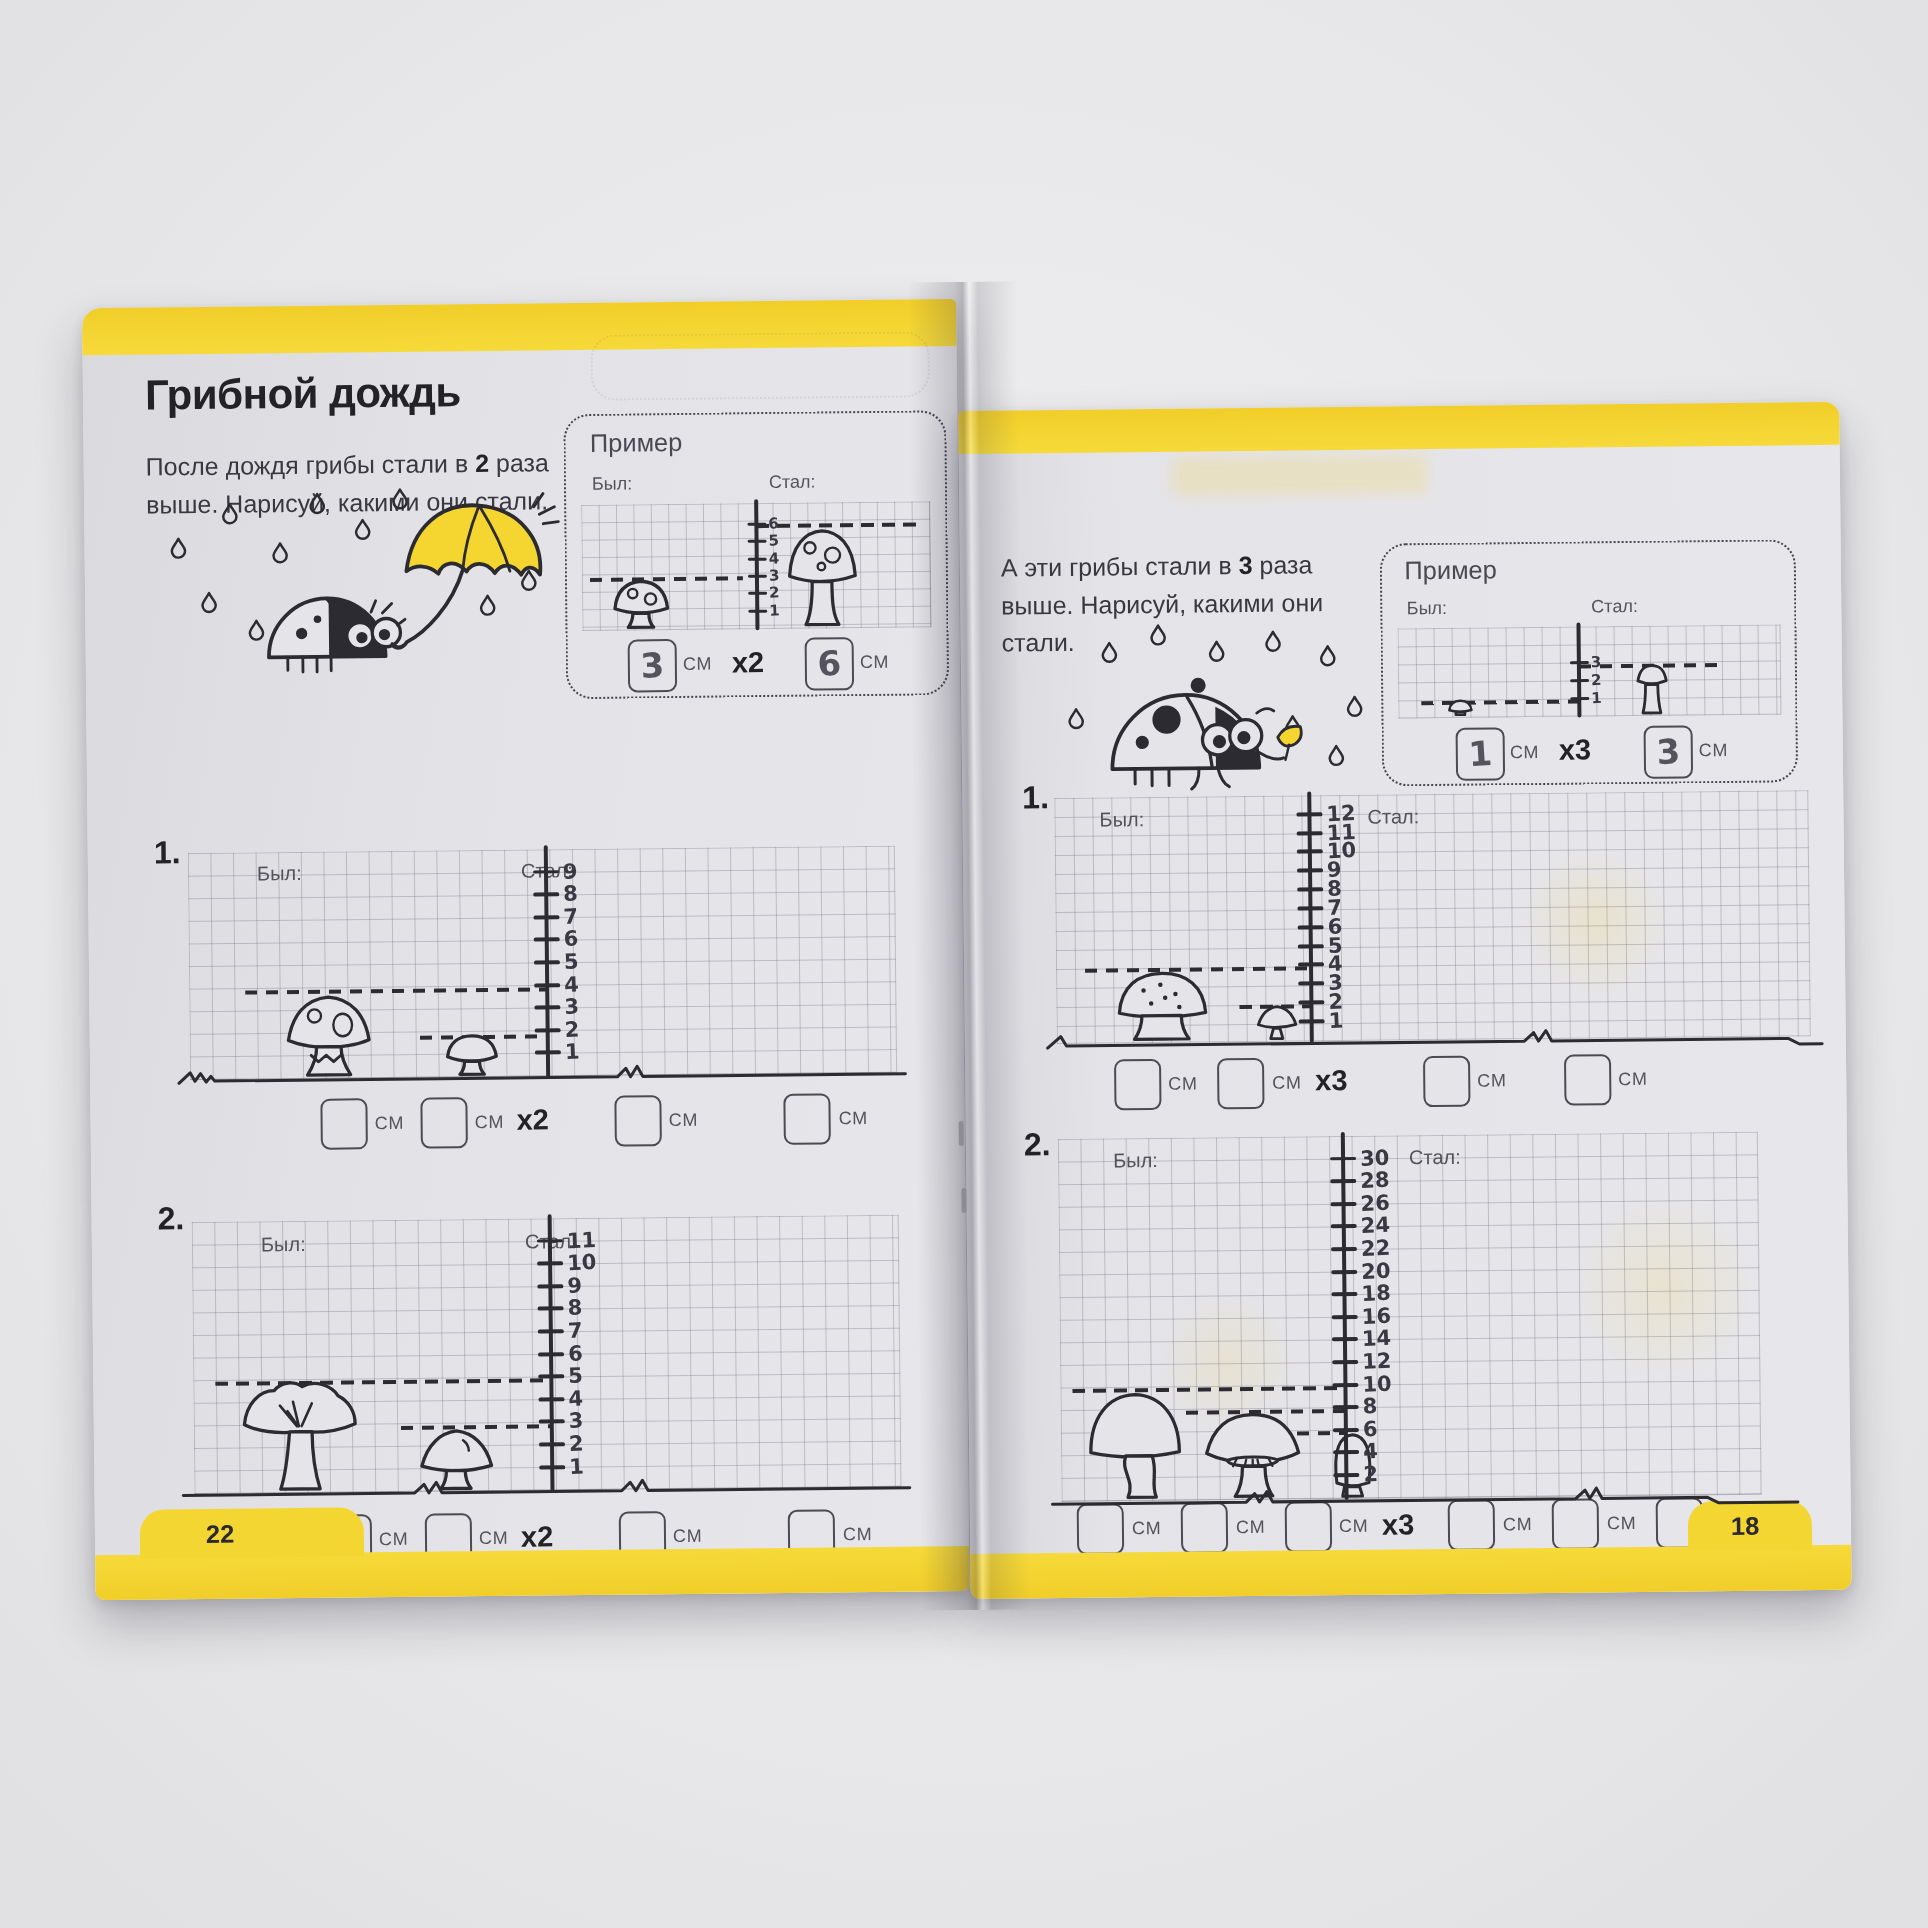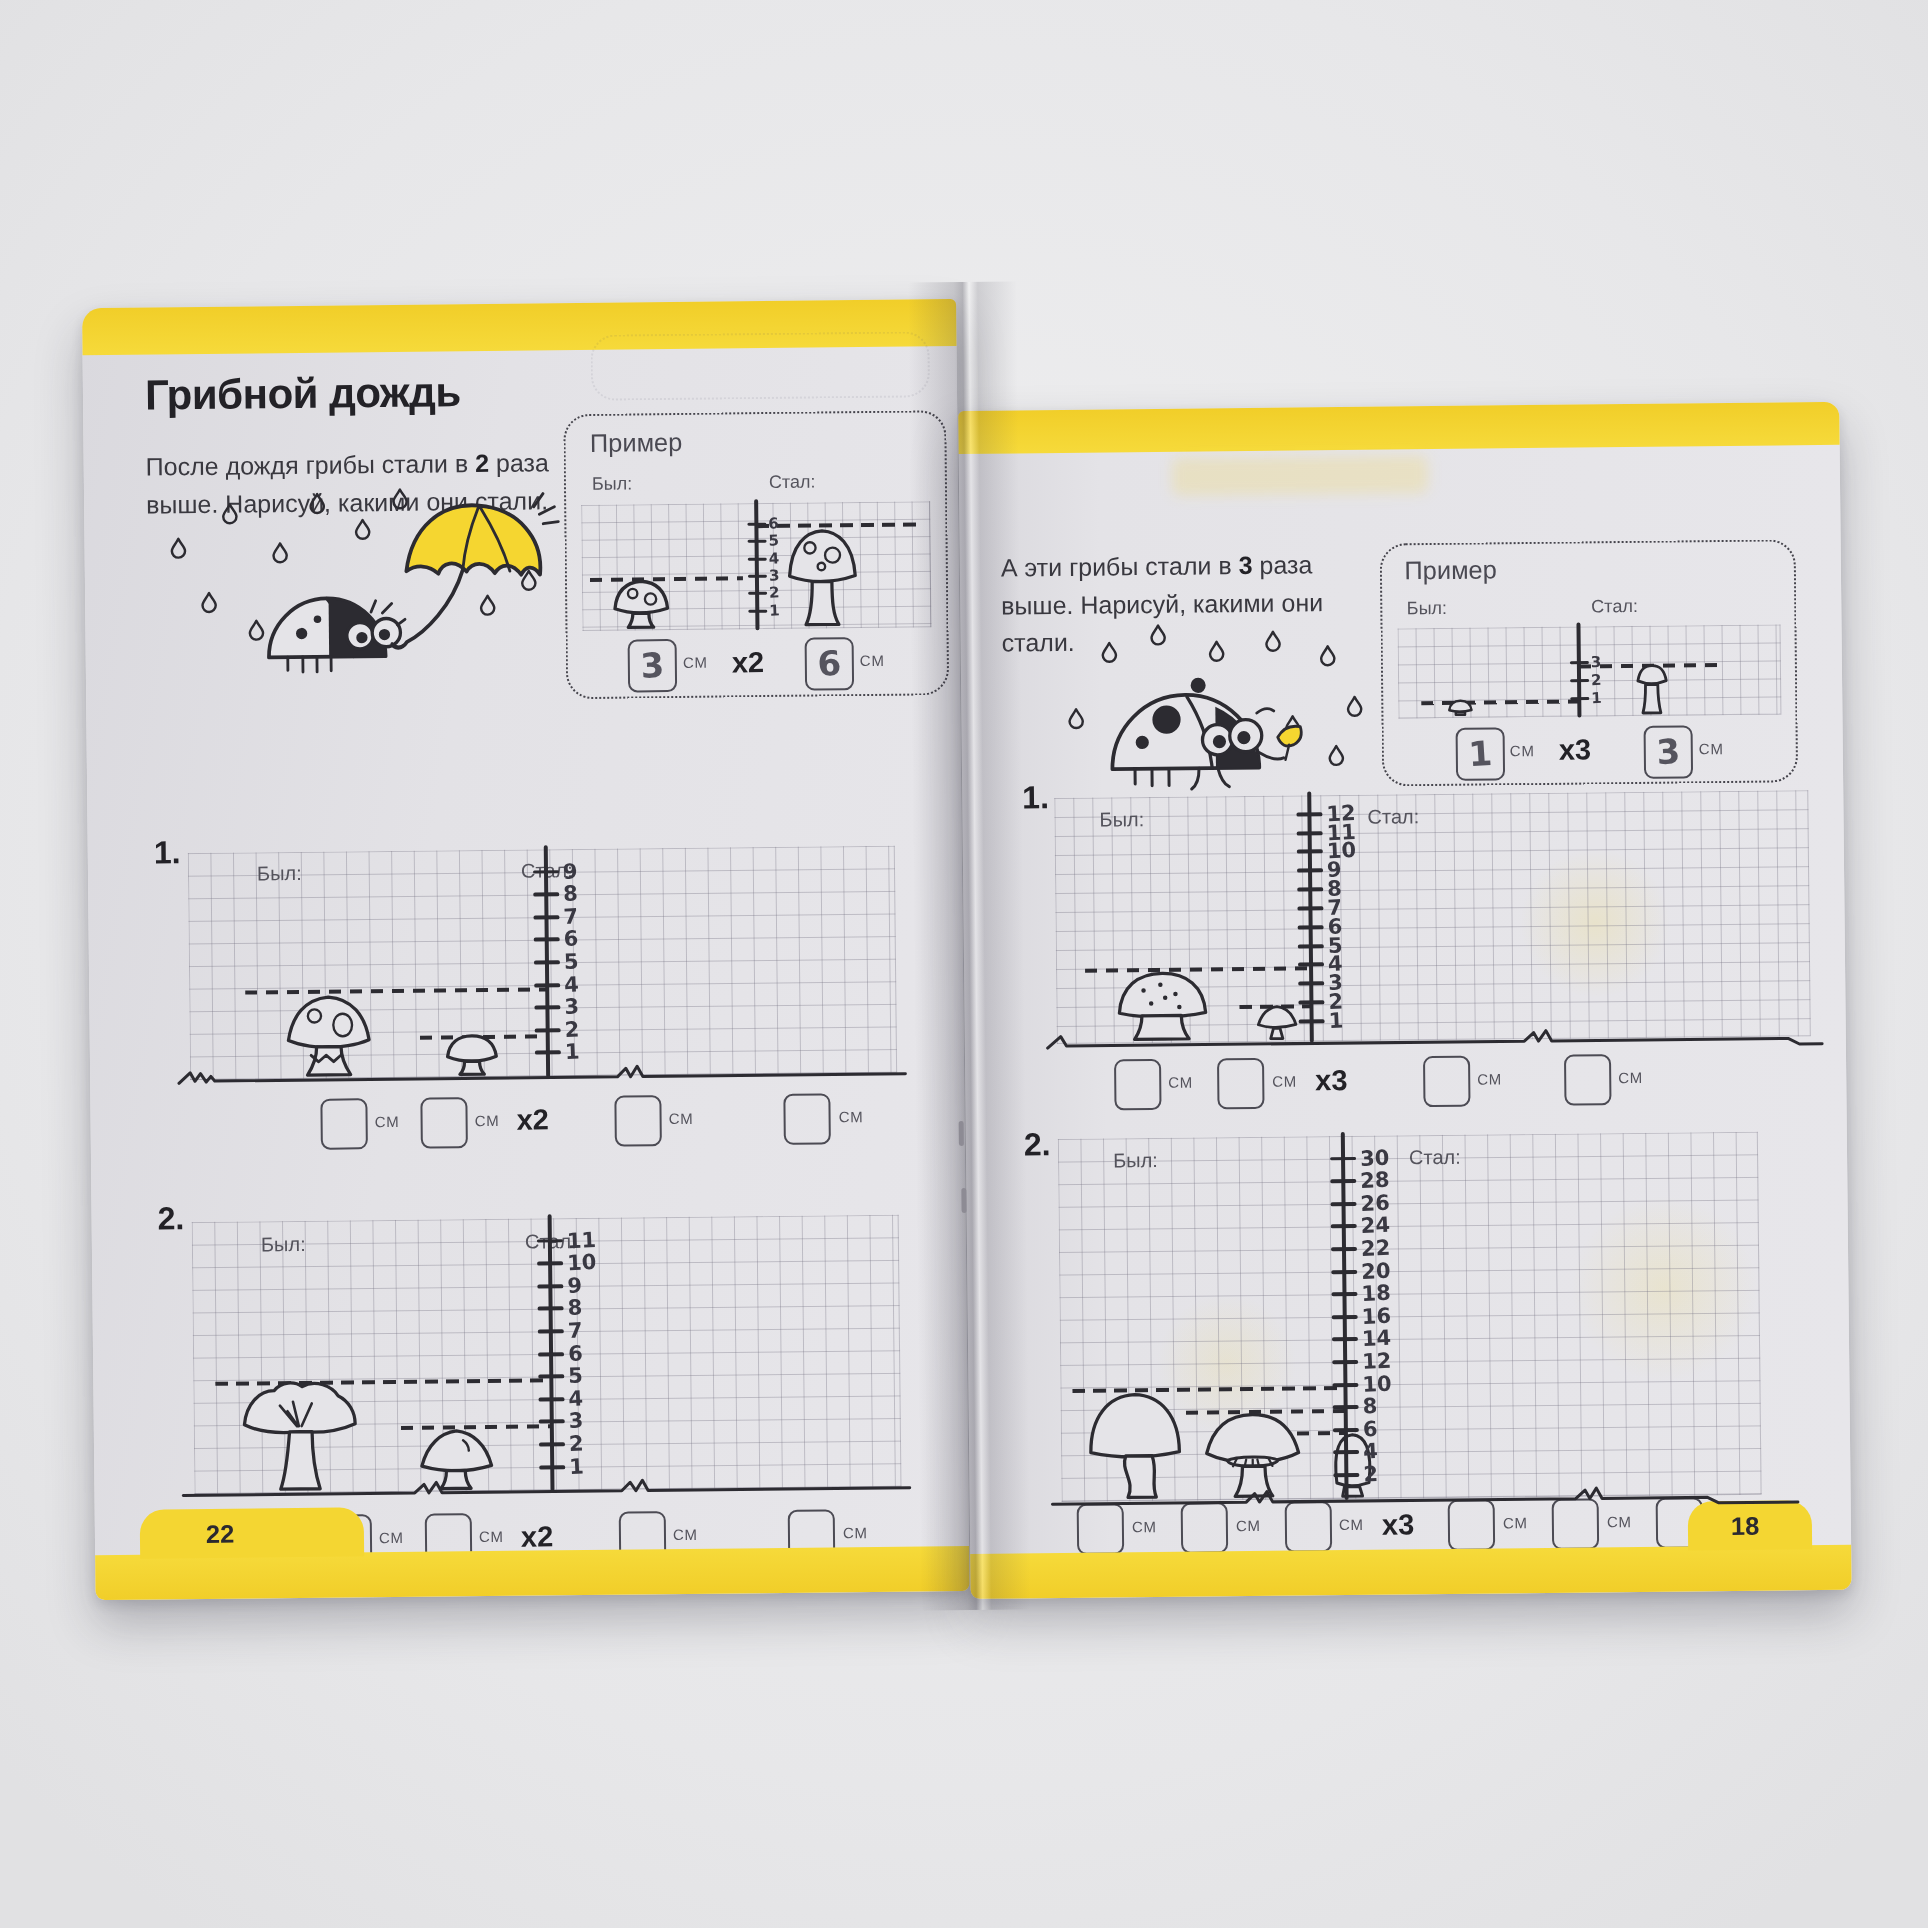--- a/index.html
+++ b/index.html
@@ -44,21 +44,21 @@
   .ruler .tk{position:absolute;left:-13px;width:26px;height:3.8px;background:#2c2b31;border-radius:1.9px;transform:translateY(-50%);}
   .ruler .nm{position:absolute;left:17px;transform:translateY(-52%) rotate(-2deg);
     font-family:"DejaVu Sans", sans-serif;font-size:21px;font-weight:700;color:#3a3943;}
   .ruler.sm .tk{left:-9.4px;width:19px;height:2.8px;}
   .ruler.sm .nm{left:12.2px;font-size:15px;}
   .dash{position:absolute;height:3.8px;z-index:3;
     background:repeating-linear-gradient(90deg,#2c2b31 0 12.2px,transparent 12.2px 21px);}
   .shape{position:absolute;z-index:4;}
   .grass{position:absolute;z-index:5;}
   .cmbox{position:absolute;width:43px;height:47px;border:2.8px solid #4c4b54;border-radius:9.4px;background:transparent;}
-  .cm{position:absolute;font-size:15px;letter-spacing:0.9px;color:#54535c;text-transform:uppercase;}
+  .cm{position:absolute;font-size:18px;letter-spacing:0.9px;color:#54535c;text-transform:uppercase;}
   .mult{position:absolute;font-size:29px;font-weight:800;color:#232227;}
   .valbox{position:absolute;width:45px;height:49px;border:2.8px solid #4c4b54;border-radius:9.4px;text-align:center;}
   .valbox span{display:block;margin-top:3.8px;font-family:"DejaVu Sans", sans-serif;font-size:34px;font-weight:700;
     color:#55545e;transform:rotate(-3deg);}
   .ghost{position:absolute;pointer-events:none;}
   #spine-shadow{position:absolute;left:915px;top:282px;width:109px;height:1328px;z-index:9;pointer-events:none;
     background:linear-gradient(90deg, rgba(60,58,72,0) 0%, rgba(60,58,72,.20) 42%, rgba(60,58,72,.30) 50%,
                rgba(255,255,255,.28) 56%, rgba(60,58,72,.16) 64%, rgba(60,58,72,0) 100%);}
   .staple{position:absolute;width:4.7px;height:24.5px;background:#8d8b94;border-radius:2.8px;z-index:10;}
   svg .ink{stroke:#2c2b31;fill:none;stroke-linecap:round;stroke-linejoin:round;}

